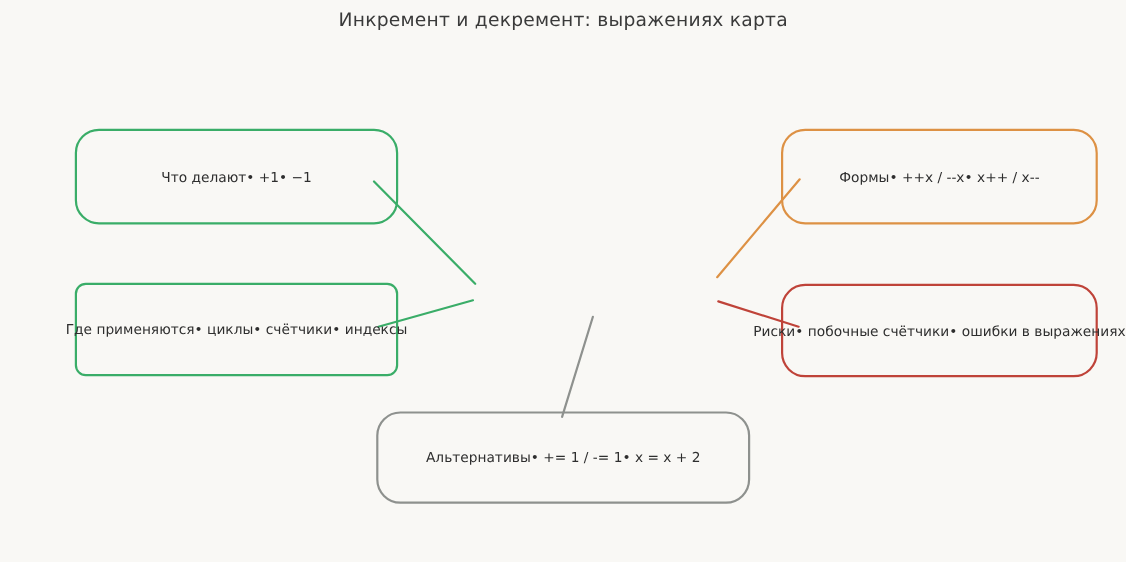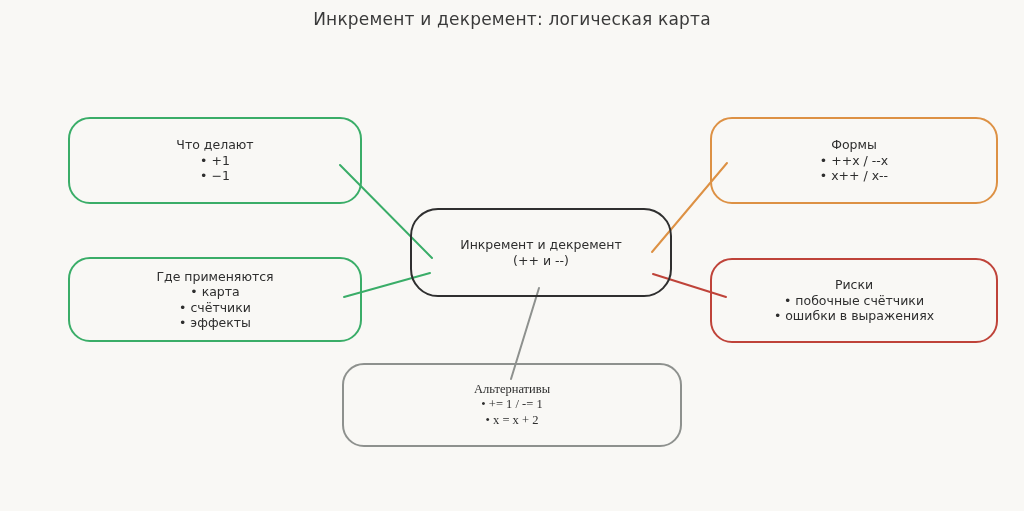--- a/index.html
+++ b/index.html
@@ -30,71 +30,67 @@
     left: 0;
     pointer-events: none;
   }
   .node {
     position: absolute;
     box-sizing: border-box;
     border: 2px solid #22c55e;
     border-radius: 22px;
     background: transparent;
     display: flex;
-    flex-direction: column;
+    flex-direction: row;
     justify-content: center;
     align-items: center;
     text-align: center;
     font-size: 12.5px;
     line-height: 15.5px;
     color: #2e2e2e;
   }
   .node .line { white-space: nowrap; }
   #node-center {
     left: 410px; top: 208px; width: 262px; height: 89px;
     border-radius: 28px;
     line-height: 16px;
   }
   #node-what   { left: 68px;  top: 117px; width: 294px; height: 87px; }
-  #node-where  { left: 68px;  top: 257px; width: 294px; height: 85px; }
+  #node-where  { left: 68px;  top: 257px; width: 294px; height: 85px; border-radius: 10px; }
   #node-forms  { left: 710px; top: 117px; width: 288px; height: 87px; }
   #node-risks  { left: 710px; top: 258px; width: 288px; height: 85px; }
-  #node-alternatives { left: 342px; top: 363px; width: 340px; height: 84px; font-family: Liberation Serif, serif; }
+  #node-alternatives { left: 342px; top: 374px; width: 340px; height: 84px; }
 </style>
 </head>
 <body>
 
 <div id="canvas" style="background-color: rgb(249, 248, 245);">
 
-  <div id="title" style="color: rgb(58, 58, 58);">Инкремент и декремент: логическая карта</div>
+  <div id="title" style="color: rgb(58, 58, 58);">Инкремент и декремент: выражениях карта</div>
 
   <svg id="connector-layer" width="1024" height="511" viewBox="0 0 1024 511">
       <line x1="340" y1="165" x2="432" y2="258" stroke="#3aad68" stroke-width="2" stroke-linecap="round"></line>
       <line x1="344" y1="297" x2="430" y2="273" stroke="#3aad68" stroke-width="2" stroke-linecap="round"></line>
       <line x1="652" y1="252" x2="727" y2="163" stroke="#dd9144" stroke-width="2" stroke-linecap="round"></line>
       <line x1="653" y1="274" x2="726" y2="297" stroke="#bf4339" stroke-width="2" stroke-linecap="round"></line>
       <line x1="539" y1="288" x2="511" y2="379" stroke="#8e918e" stroke-width="2" stroke-linecap="round"></line>
     </svg>
 
-  <div class="node" id="node-center" style="border-color: rgb(47, 47, 47);">
-    <div class="line">Инкремент и декремент</div>
-    <div class="line">(++ и --)</div>
-  </div>
 
   <div class="node" id="node-what" style="border-color: rgb(58, 173, 104);">
     <div class="line">Что делают</div>
     <div class="line">• +1</div>
     <div class="line">• −1</div>
   </div>
 
   <div class="node" id="node-where" style="border-color: rgb(58, 173, 104);">
     <div class="line">Где применяются</div>
-    <div class="line">• карта</div>
+    <div class="line">• циклы</div>
     <div class="line">• счётчики</div>
-    <div class="line">• эффекты</div>
+    <div class="line">• индексы</div>
   </div>
 
   <div class="node" id="node-forms" style="border-color: rgb(221, 145, 68);">
     <div class="line">Формы</div>
     <div class="line">• ++x / --x</div>
     <div class="line">• x++ / x--</div>
   </div>
 
   <div class="node" id="node-risks" style="border-color: rgb(191, 67, 57);">
     <div class="line">Риски</div>

